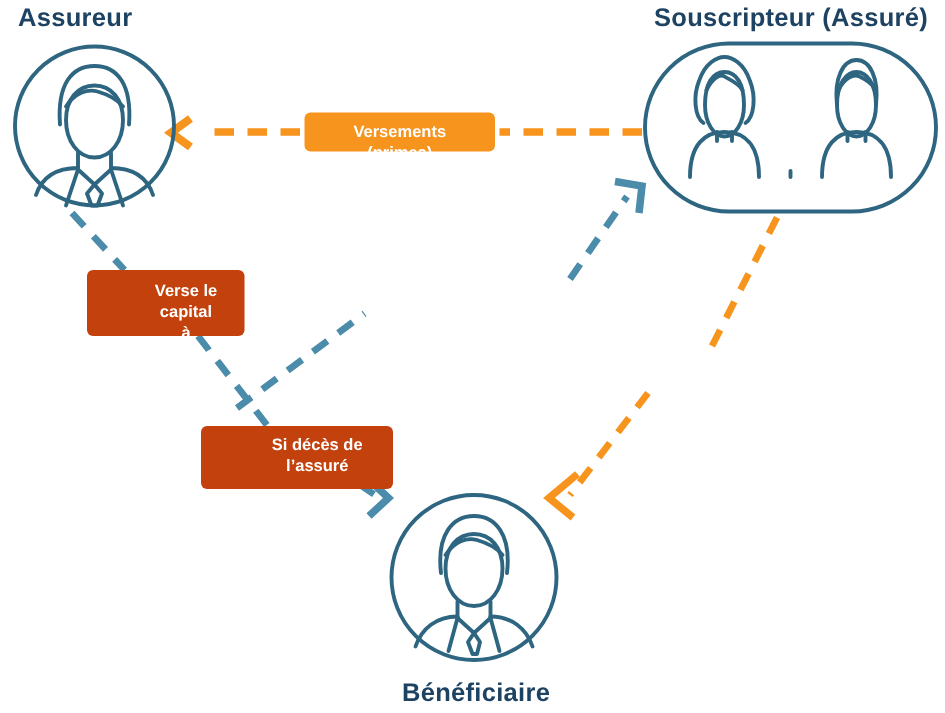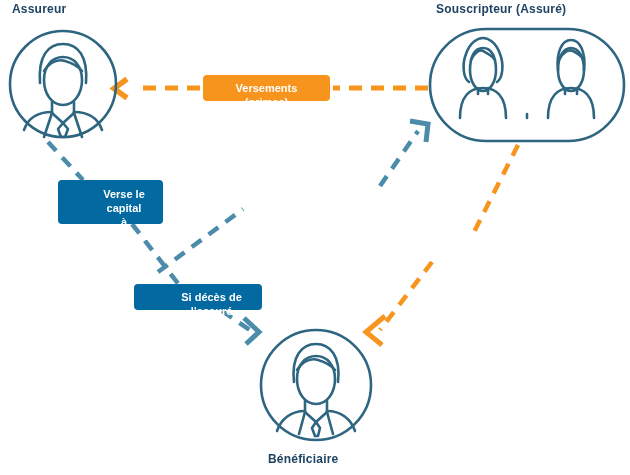--- a/index.html
+++ b/index.html
@@ -12,21 +12,21 @@
     width: 630px;
     height: 475px;
     background: #ffffff;
     font-family: "Liberation Sans", sans-serif;
     overflow: hidden;
   }
   .node-title {
     position: absolute;
     color: #1e4261;
     font-weight: bold;
-    font-size: 12px;
+    font-size: 17px;
     letter-spacing: 0.2px;
     white-space: nowrap;
   }
   #title-assureur { left: 12px; top: 2px; }
   #title-souscripteur { left: 436px; top: 2px; }
   #title-beneficiaire { left: 268px; top: 452px; }
 
   .actor {
     position: absolute;
   }
@@ -46,27 +46,27 @@
     color: #ffffff;
     font-weight: bold;
     font-size: 11px;
     line-height: 14px;
     text-align: center;
     border-radius: 4px;
     padding: 7px 10px;
     box-sizing: border-box;
     white-space: pre-line;
   }
-  .label-blue { background: #0369a1; padding-left: 37px; }
+  .label-blue { background: #c2410c; padding-left: 37px; }
   .label-orange { background: #f7941d; }
 
   #label-versements { left: 203px; top: 75px; width: 127px; height: 26px; padding-top: 6px; }
   #label-verse-capital { left: 58px; top: 180px; width: 105px; height: 44px; }
   #label-si-survie { left: 240px; top: 180px; width: 139px; height: 26px; padding-top: 6px; }
-  #label-si-deces { left: 134px; top: 284px; width: 128px; height: 26px; padding-top: 6px; }
+  #label-si-deces { left: 134px; top: 284px; width: 128px; height: 42px; padding-top: 6px; }
   #label-designe { left: 412px; top: 233px; width: 66px; height: 26px; padding-top: 6px; }
 </style>
 </head>
 <body>
 
 <div id="diagram-root">
 
   <svg class="edge-layer" viewBox="0 0 630 475" width="630" height="475">
 
     <g>

